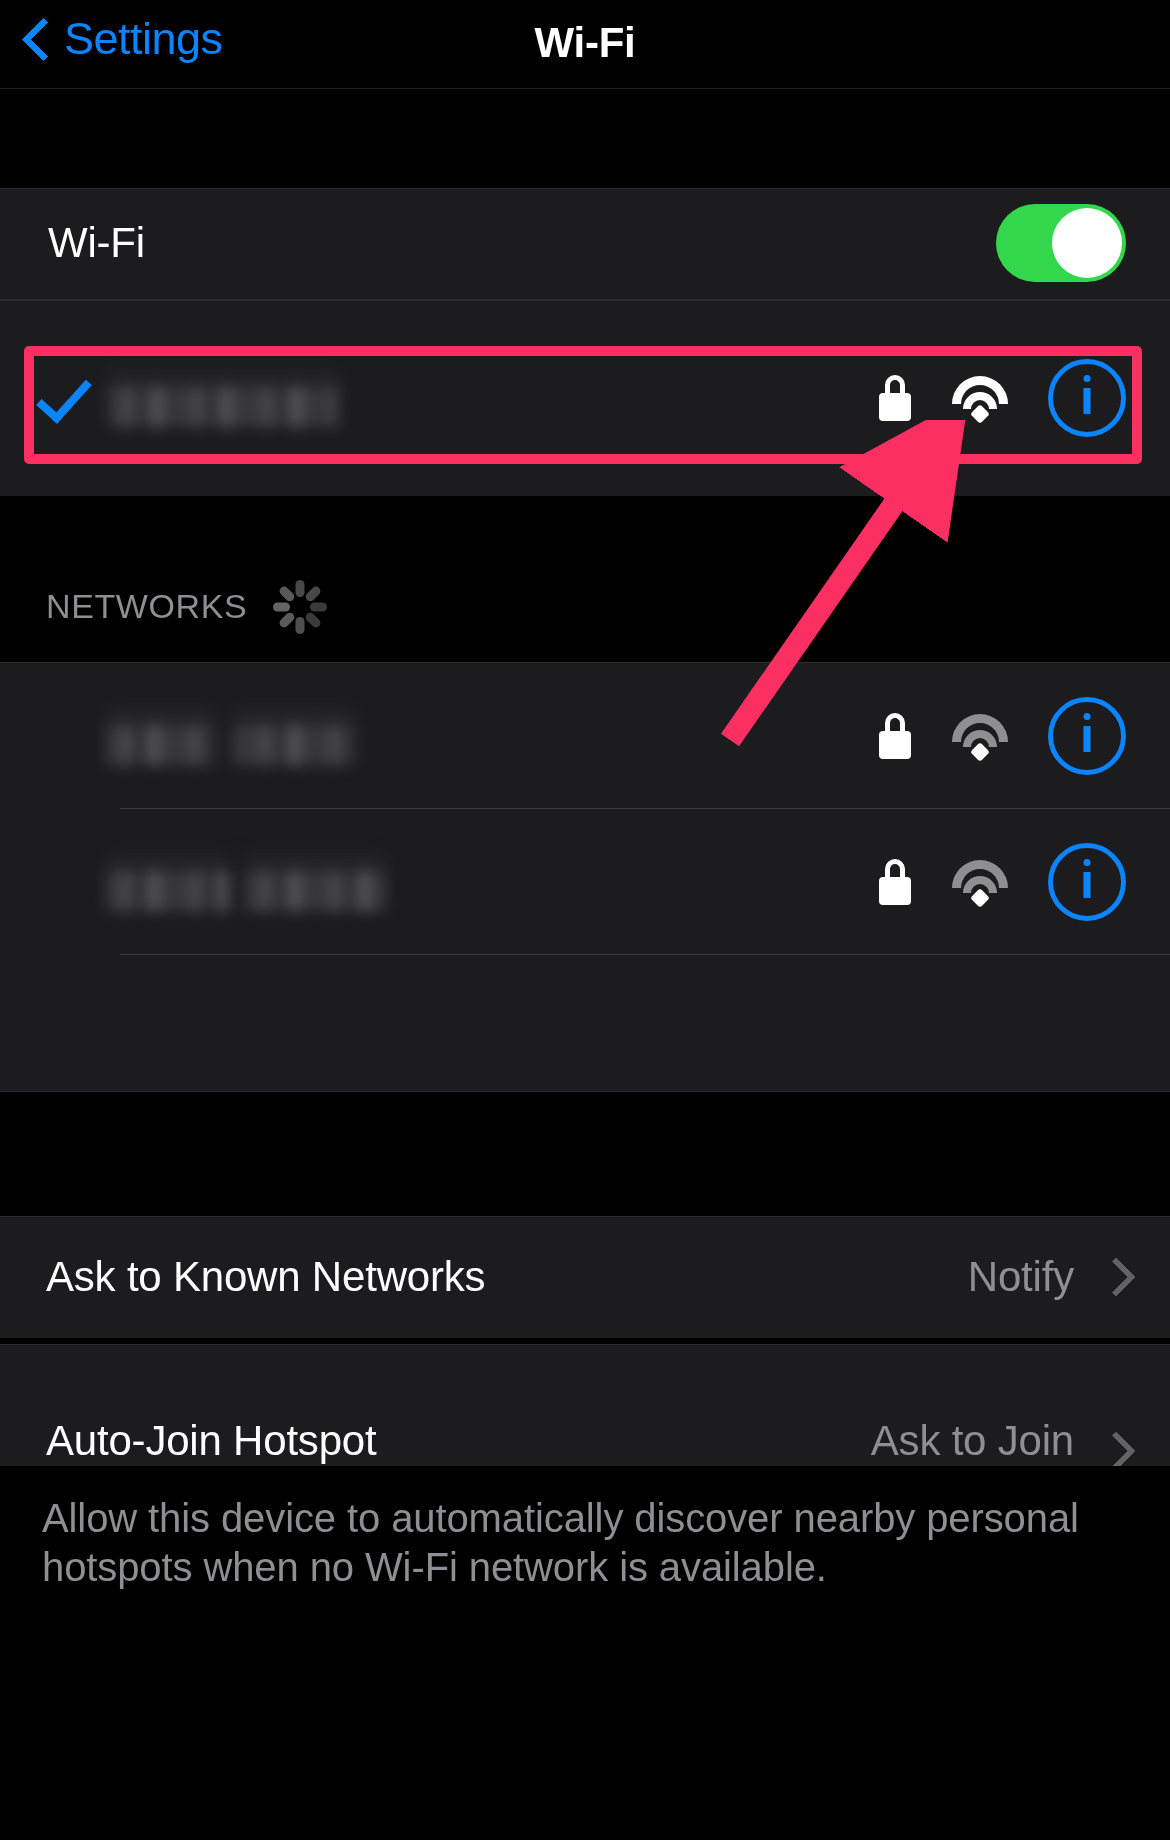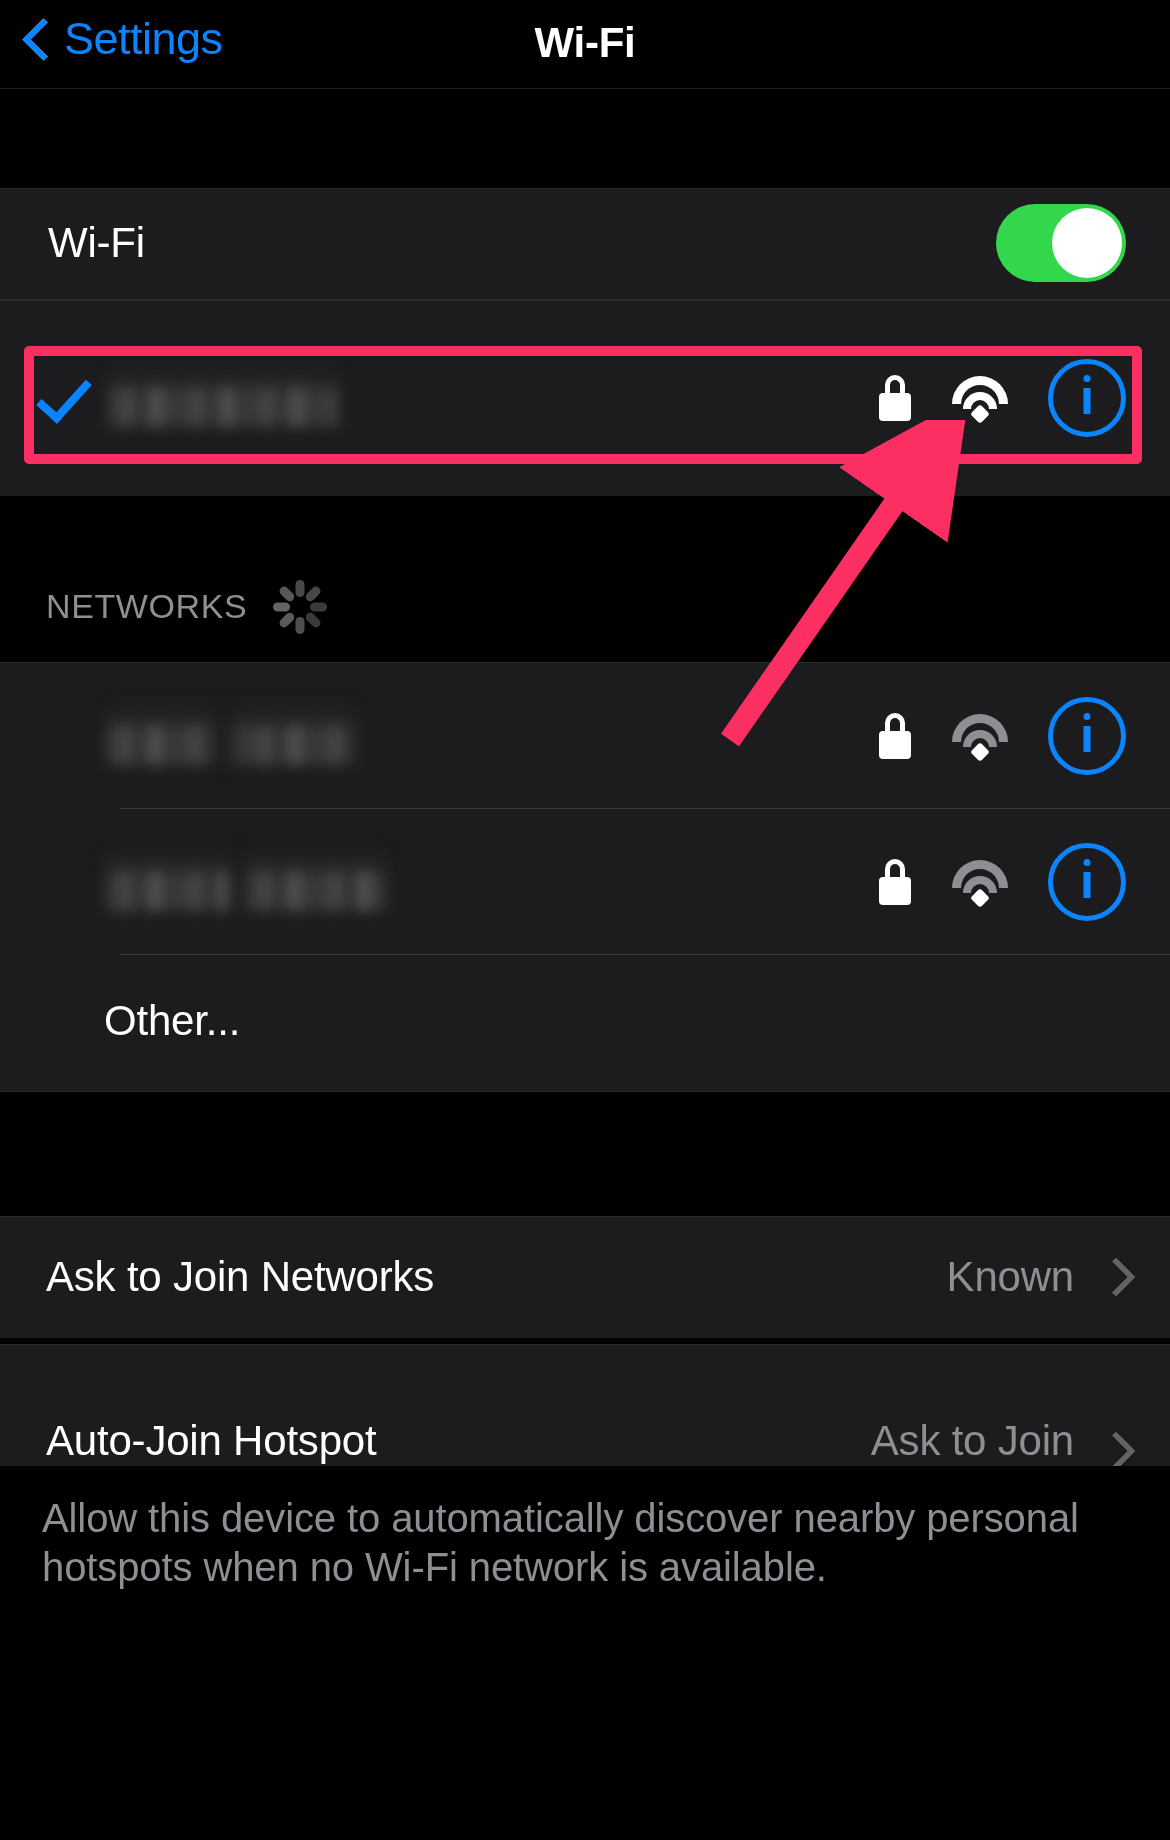--- a/index.html
+++ b/index.html
@@ -403,29 +403,26 @@
       <span class="wifi-icon dim">
         <i class="a1"></i>
           <i class="a2"></i>
           <span class="dot"></span>
       </span>
       <span class="info-icon"></span>
     </span>
     <span class="row-divider"></span>
   </div>
 
-  <div class="row other-row" style="padding-left:104px">
-    <span class="row-label">Other...</span>
-  </div>
 </div>
 
 <div class="group" id="ask-group">
   <div class="row" style="padding-left:46px;padding-right:40px">
-    <span class="row-label">Ask to Join Networks</span>
-    <span class="row-value">Known</span>
+    <span class="row-label">Ask to Known Networks</span>
+    <span class="row-value">Notify</span>
     <span class="chevron-right"></span>
   </div>
 </div>
 <div id="ask-footer">
   <div class="footer-text">Known networks will be joined automatically. If no known networks are available, you will be notified of available networks.</div>
 </div>
 
 <div class="group" id="hotspot-group">
   <div class="row" style="padding-left:46px;padding-right:40px">
     <span class="row-label">Auto-Join Hotspot</span>

